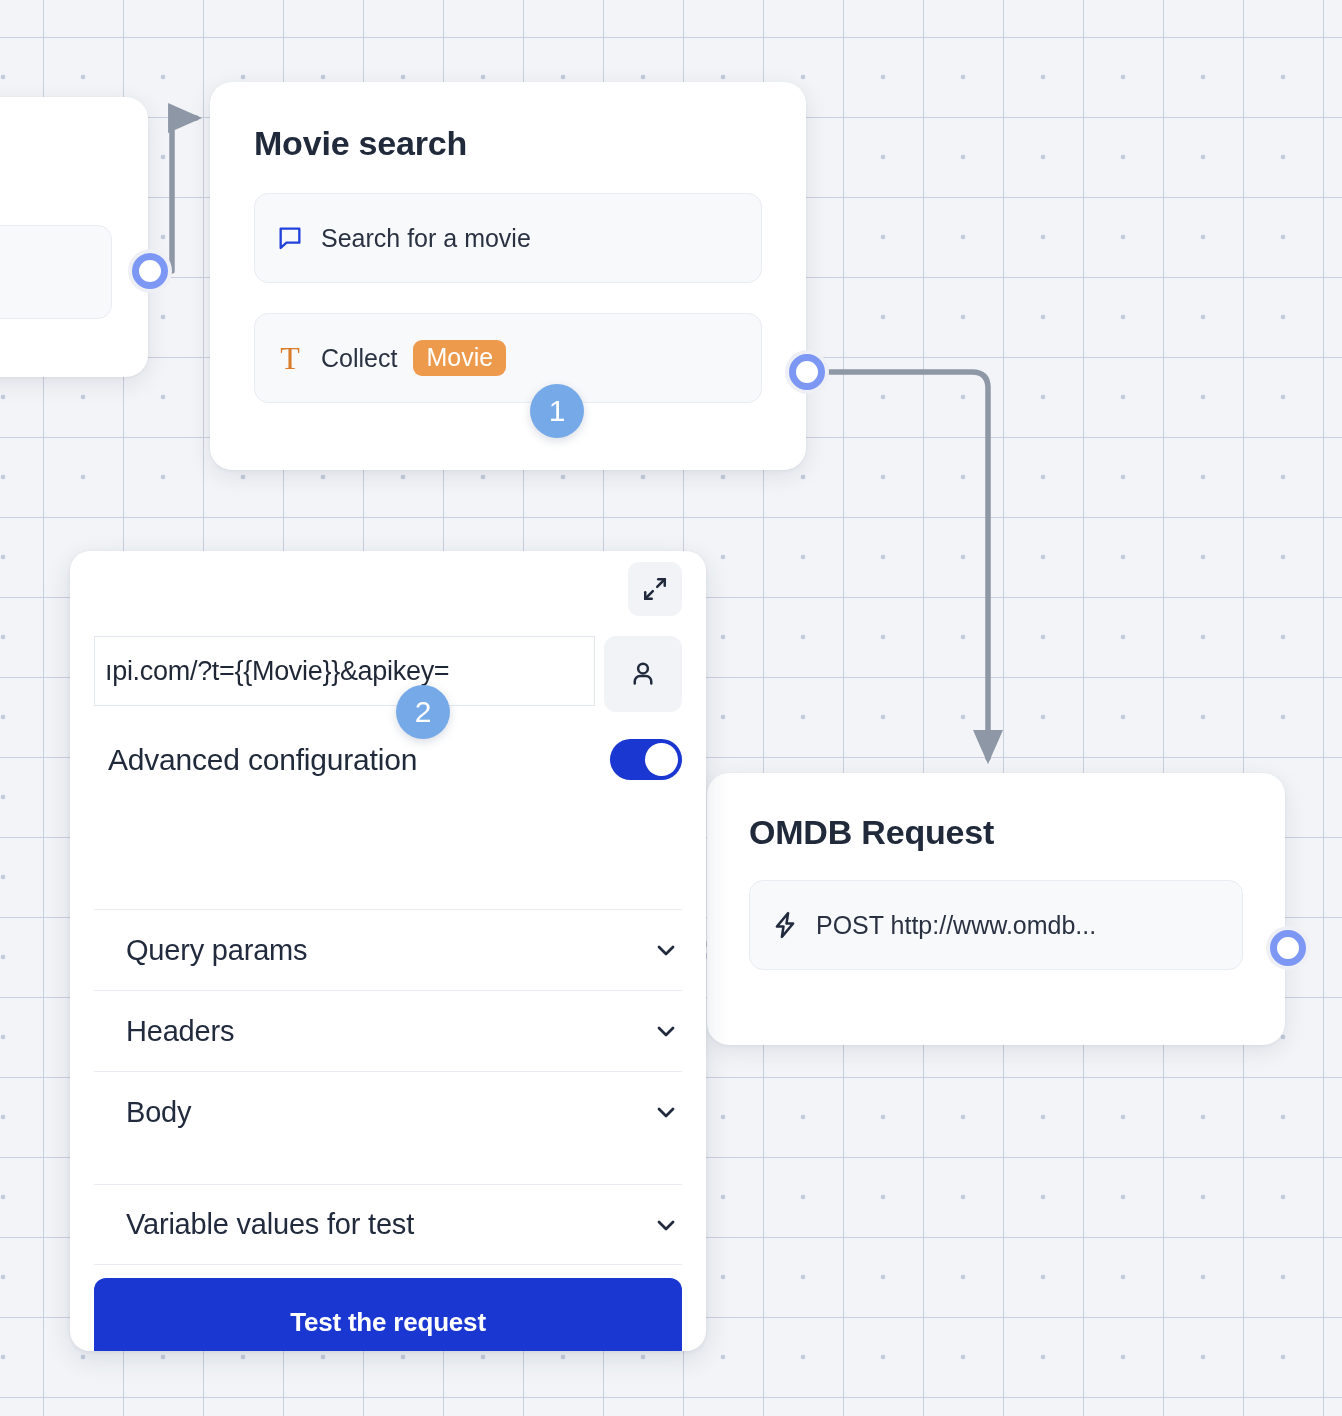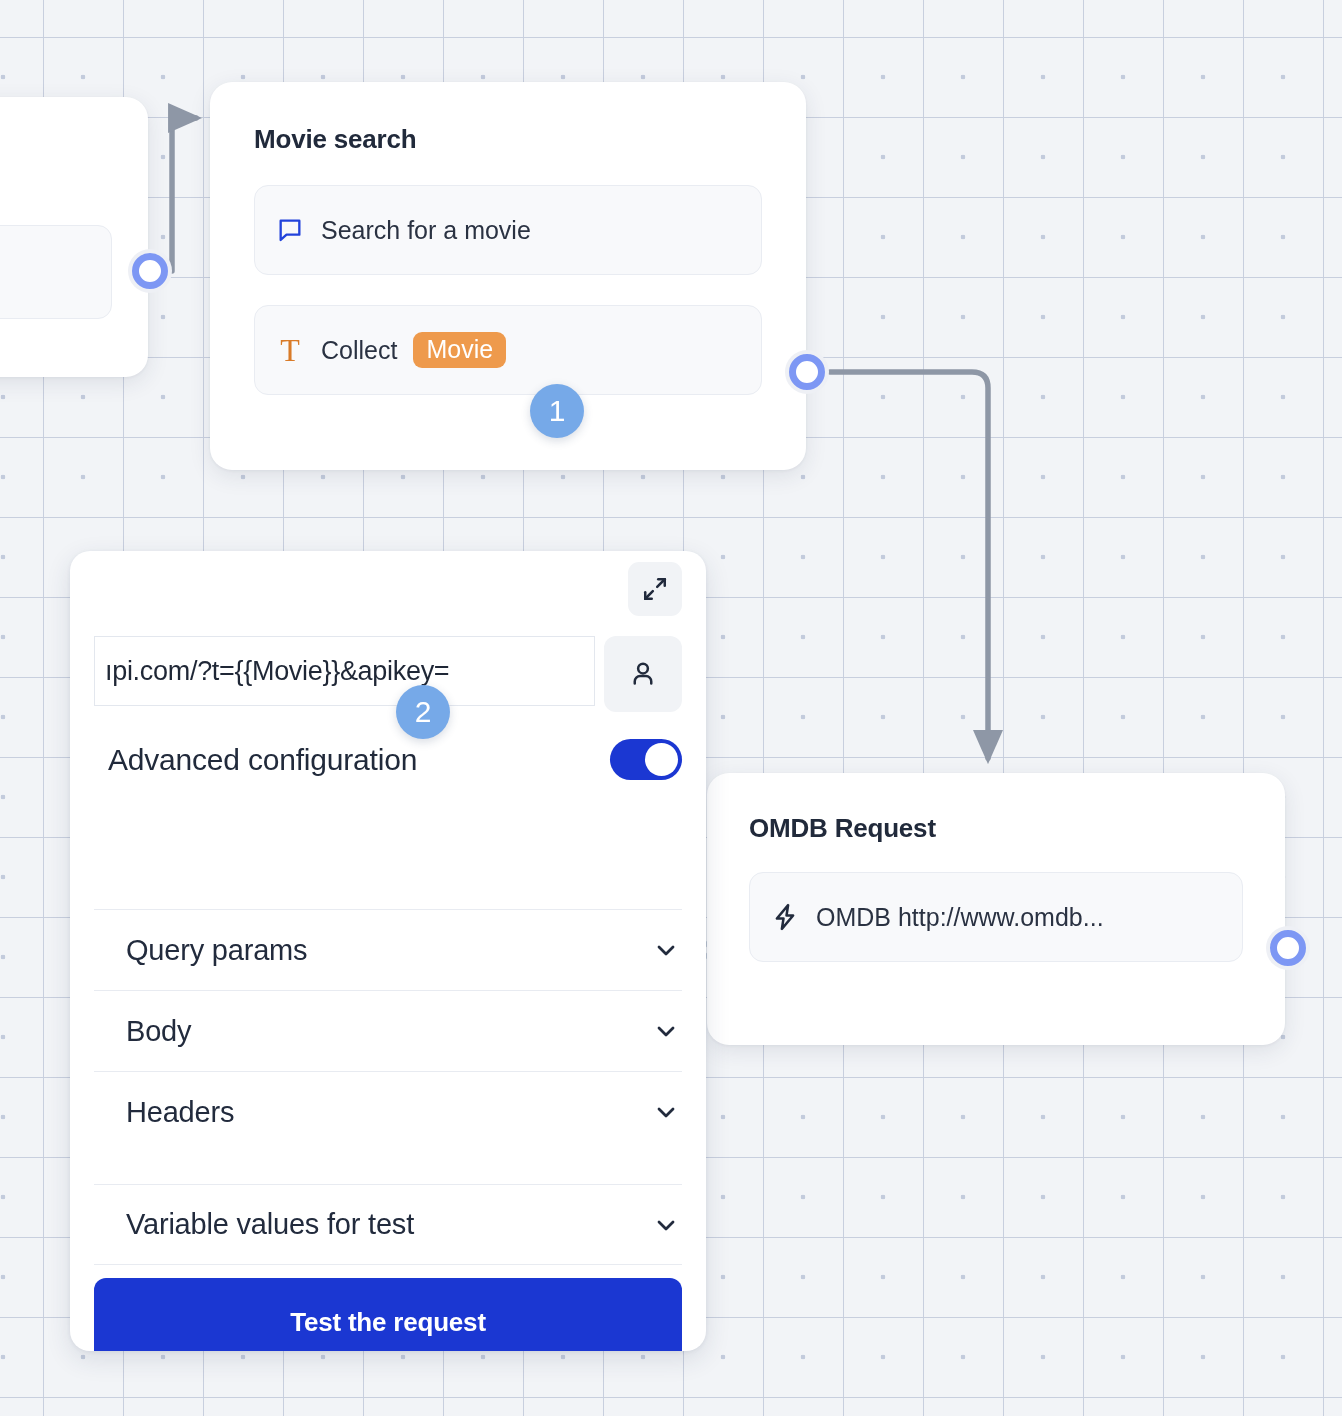--- a/index.html
+++ b/index.html
@@ -47,21 +47,21 @@
   
   .node {
     position: absolute;
     background: #ffffff;
     border-radius: 22px;
     box-shadow: 0 6px 22px rgba(35,48,80,.10), 0 1px 3px rgba(35,48,80,.06);
     z-index: 2;
   }
 
   .node-title {
-    font-size: 26px;
+    font-size: 34px;
     font-weight: 700;
     letter-spacing: -.2px;
     color: #212a3b;
   }
 
   .node-row {
     display: flex;
     align-items: center;
     gap: 16px;
     background: #f8f9fb;
@@ -352,21 +352,21 @@
 
 <div class="node" id="omdb-node">
   <div class="node-title">OMDB Request</div>
 
   <div class="node-row">
     <span class="row-icon">
       <svg width="30" height="30" viewBox="0 0 24 24" fill="none" stroke="#222b3d" stroke-width="2" stroke-linejoin="round" stroke-linecap="round">
         <path d="M14.5 2.5 L5.5 13.2 h5.3 L9.5 21.5 L18.5 10.8 h-5.3 z"></path>
       </svg>
     </span>
-    <span>OMDB http://www.omdb...</span>
+    <span>POST http://www.omdb...</span>
   </div>
 </div>
 
 <div class="port" id="port-prev"></div>
 <div class="port" id="port-movie"></div>
 <div class="port" id="port-omdb"></div>
 
 <div id="config-panel">
 
   <button class="expand-btn">
@@ -401,30 +401,30 @@
     <div class="acc-item">
       <span class="acc-label">Query params</span>
       <span>
         <svg class="chev" width="28" height="28" viewBox="0 0 24 24" fill="none" stroke="#222b3d" stroke-width="2.4" stroke-linecap="round" stroke-linejoin="round">
           <path d="M6 9.5 L12 15.5 L18 9.5"></path>
         </svg>
       </span>
     </div>
 
     <div class="acc-item">
-      <span class="acc-label">Body</span>
+      <span class="acc-label">Headers</span>
       <span>
         <svg class="chev" width="28" height="28" viewBox="0 0 24 24" fill="none" stroke="#222b3d" stroke-width="2.4" stroke-linecap="round" stroke-linejoin="round">
           <path d="M6 9.5 L12 15.5 L18 9.5"></path>
         </svg>
       </span>
     </div>
 
     <div class="acc-item">
-      <span class="acc-label">Headers</span>
+      <span class="acc-label">Body</span>
       <span>
         <svg class="chev" width="28" height="28" viewBox="0 0 24 24" fill="none" stroke="#222b3d" stroke-width="2.4" stroke-linecap="round" stroke-linejoin="round">
           <path d="M6 9.5 L12 15.5 L18 9.5"></path>
         </svg>
       </span>
     </div>
 
     <div class="acc-item">
       <span class="acc-label">Variable values for test</span>
       <span>

